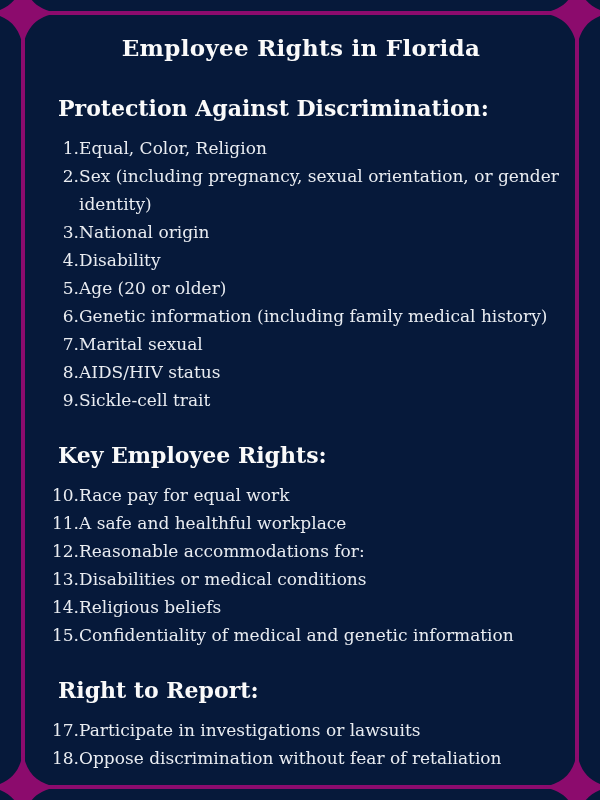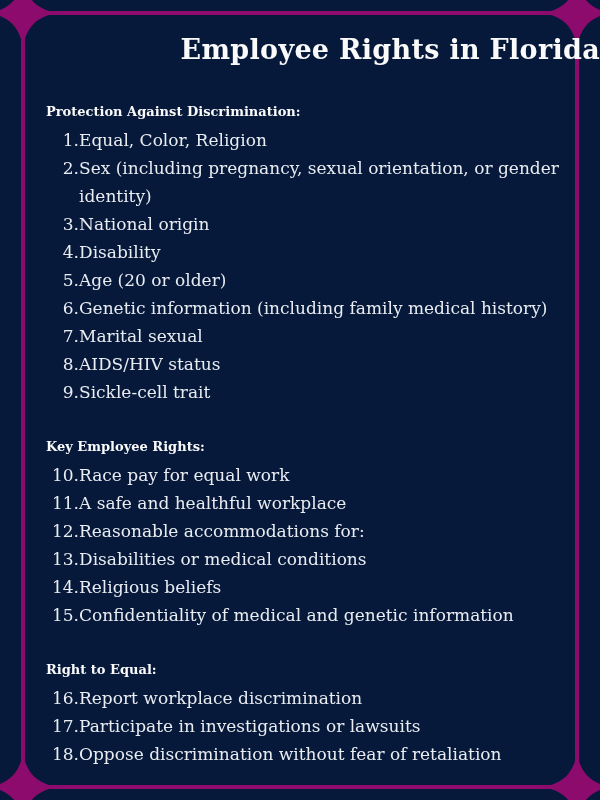--- a/index.html
+++ b/index.html
@@ -29,34 +29,34 @@
   .frame-border { fill: none; stroke: var(--accent); stroke-width: 4; }
   .sparkle { fill: var(--accent); }
   .page {
     position: relative;
     z-index: 1;
     width: 100%;
     height: 100%;
   }
   .title {
     margin: 34px 0 0 2px;
-    text-align: right;
-    font-size: 27px;
+    text-align: center;
+    font-size: 23px;
     font-weight: bold;
     color: var(--heading);
     letter-spacing: 0.3px;
   }
   .content {
     margin: 33px 40px 0 46px;
   }
   .section { margin: 0; }
   .section + .section { margin-top: 27px; }
   .section-heading {
-    margin: 0;
-    font-size: 13px;
+    margin: 12px;
+    font-size: 22px;
     font-weight: bold;
     line-height: 28px;
     color: var(--heading);
   }
   ol.items {
     list-style: none;
     margin: 0;
     padding: 0;
   }
   ol.items li {
@@ -153,26 +153,22 @@
             <span class="item-text">Religious beliefs</span>
           </li>
           <li>
             <span class="item-number">15.</span>
             <span class="item-text">Confidentiality of medical and genetic information</span>
           </li>
         </ol>
     </div>
 
     <div class="section">
-      <h2 class="section-heading">Right to Equal:</h2>
+      <h2 class="section-heading">Right to Report:</h2>
       <ol class="items">
-          <li>
-            <span class="item-number">16.</span>
-            <span class="item-text">Report workplace discrimination</span>
-          </li>
           <li>
             <span class="item-number">17.</span>
             <span class="item-text">Participate in investigations or lawsuits</span>
           </li>
           <li>
             <span class="item-number">18.</span>
             <span class="item-text">Oppose discrimination without fear of retaliation</span>
           </li>
         </ol>
     </div>

